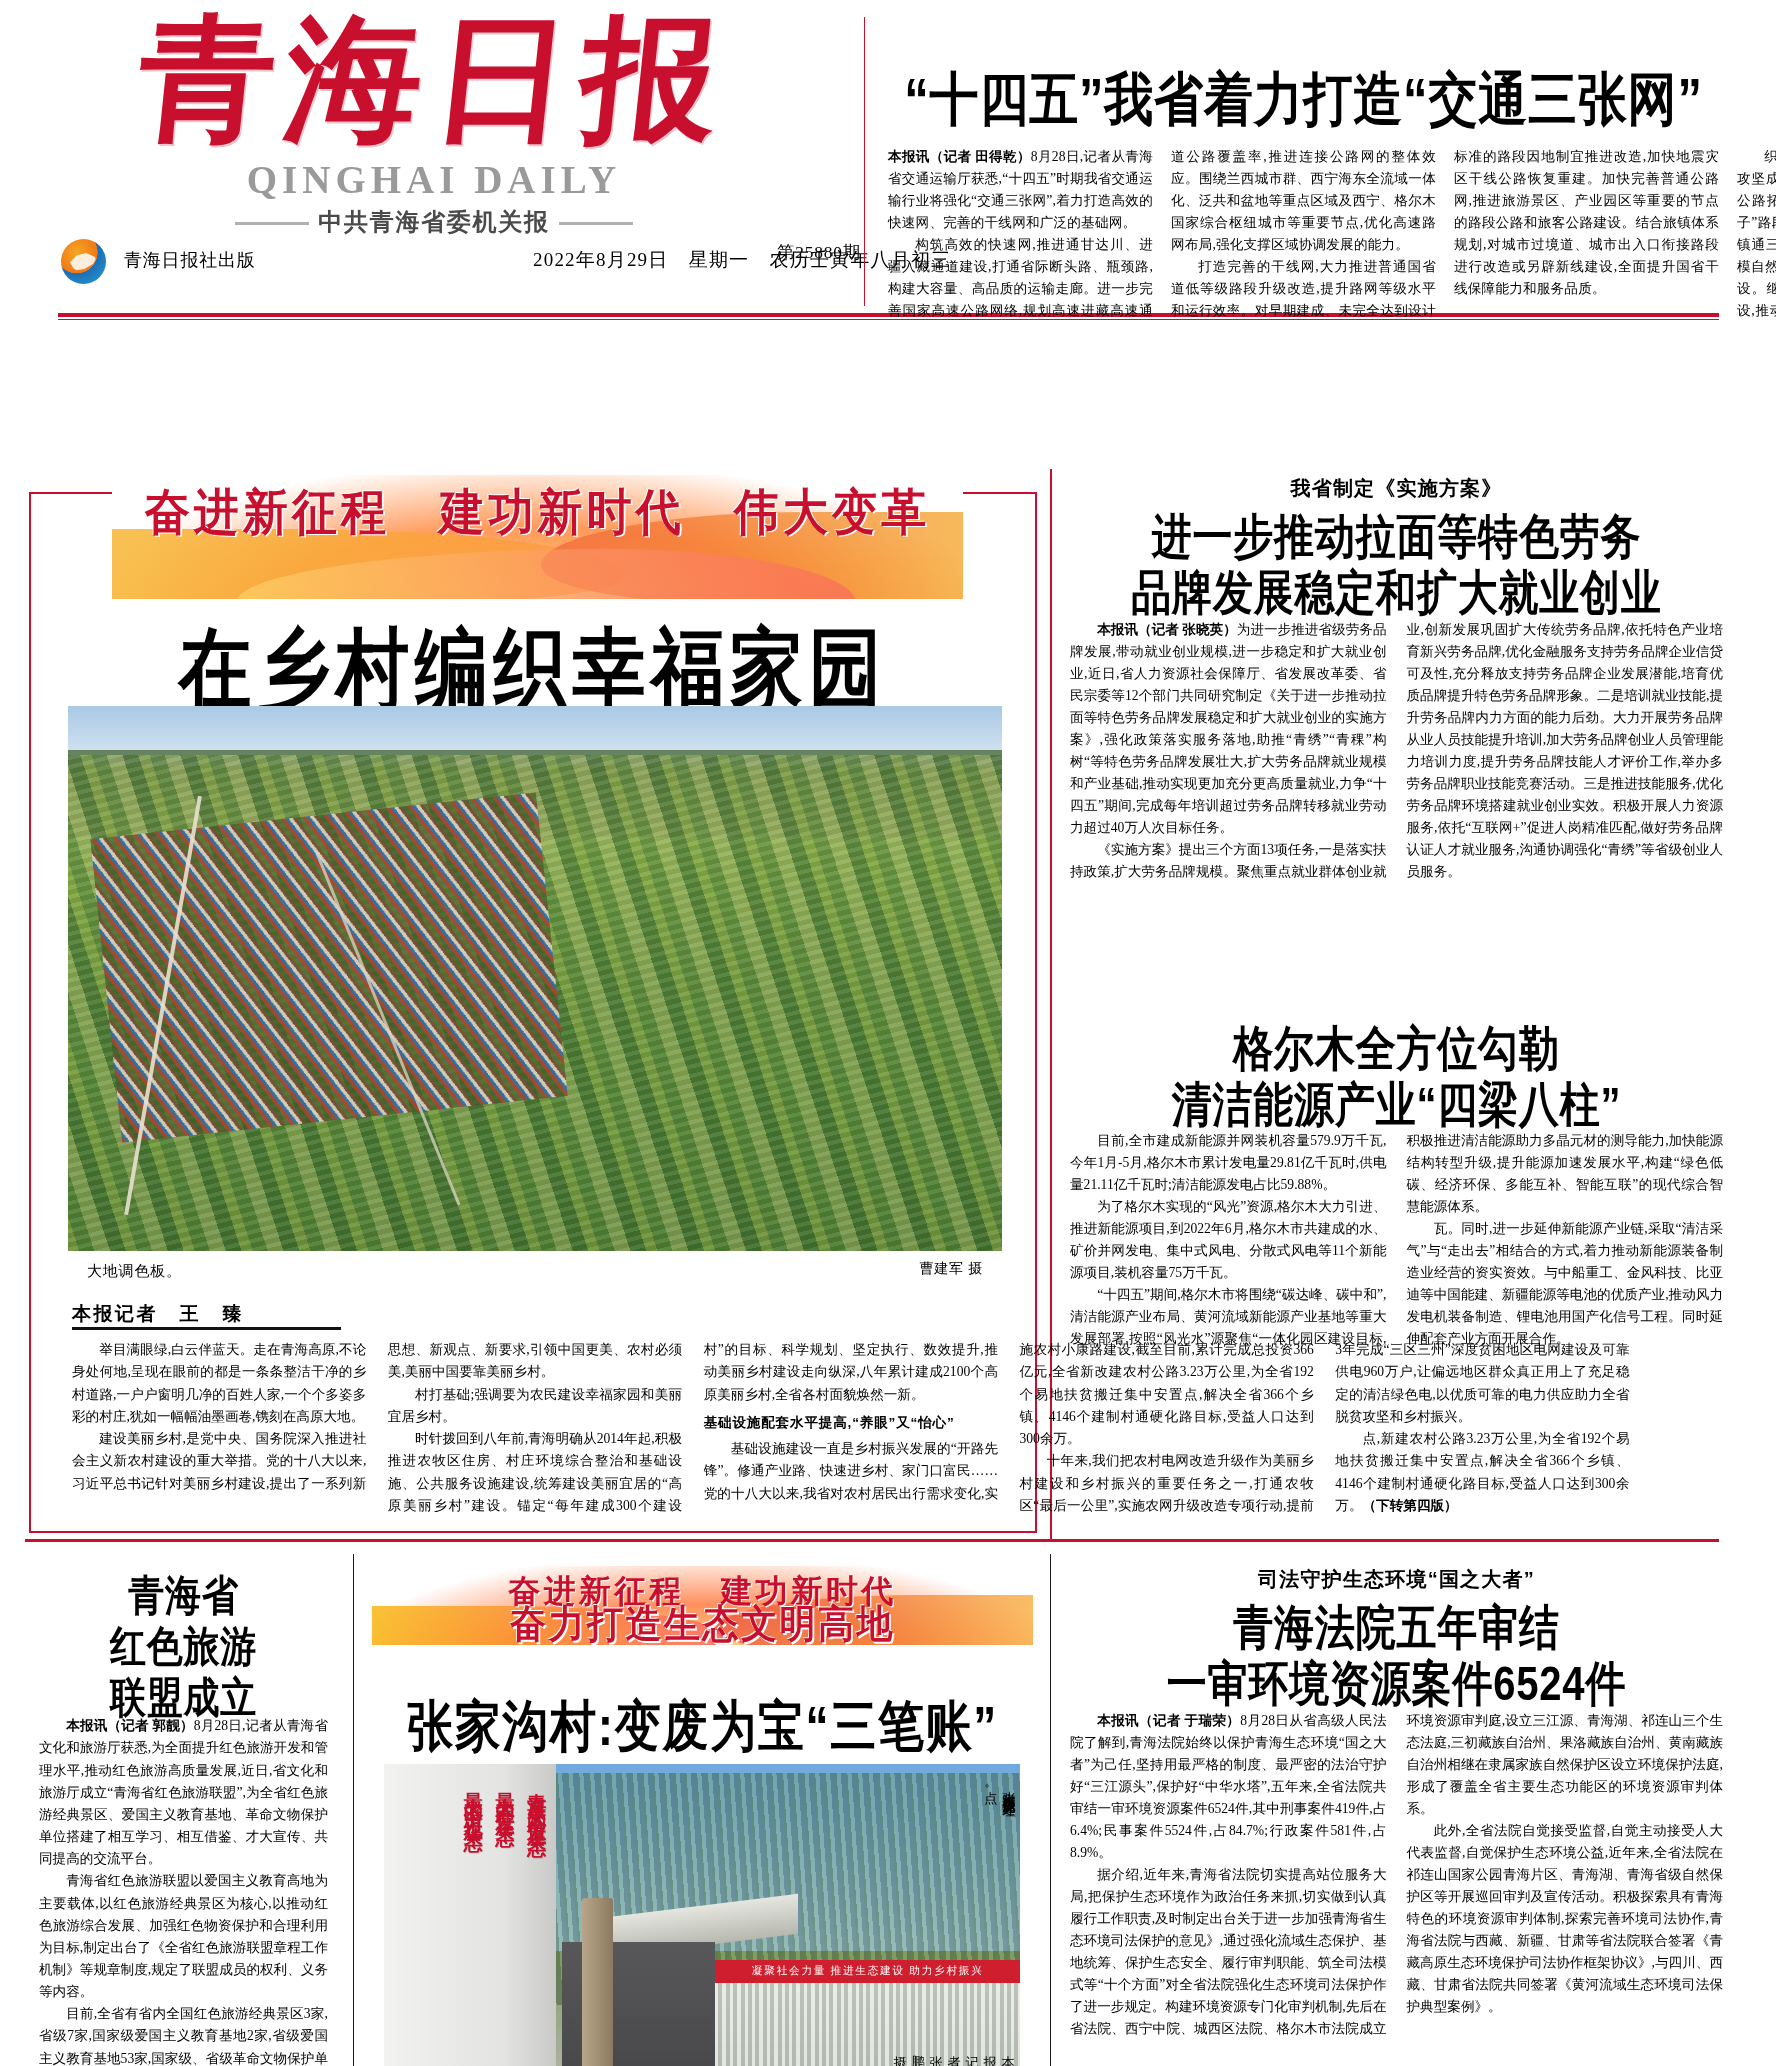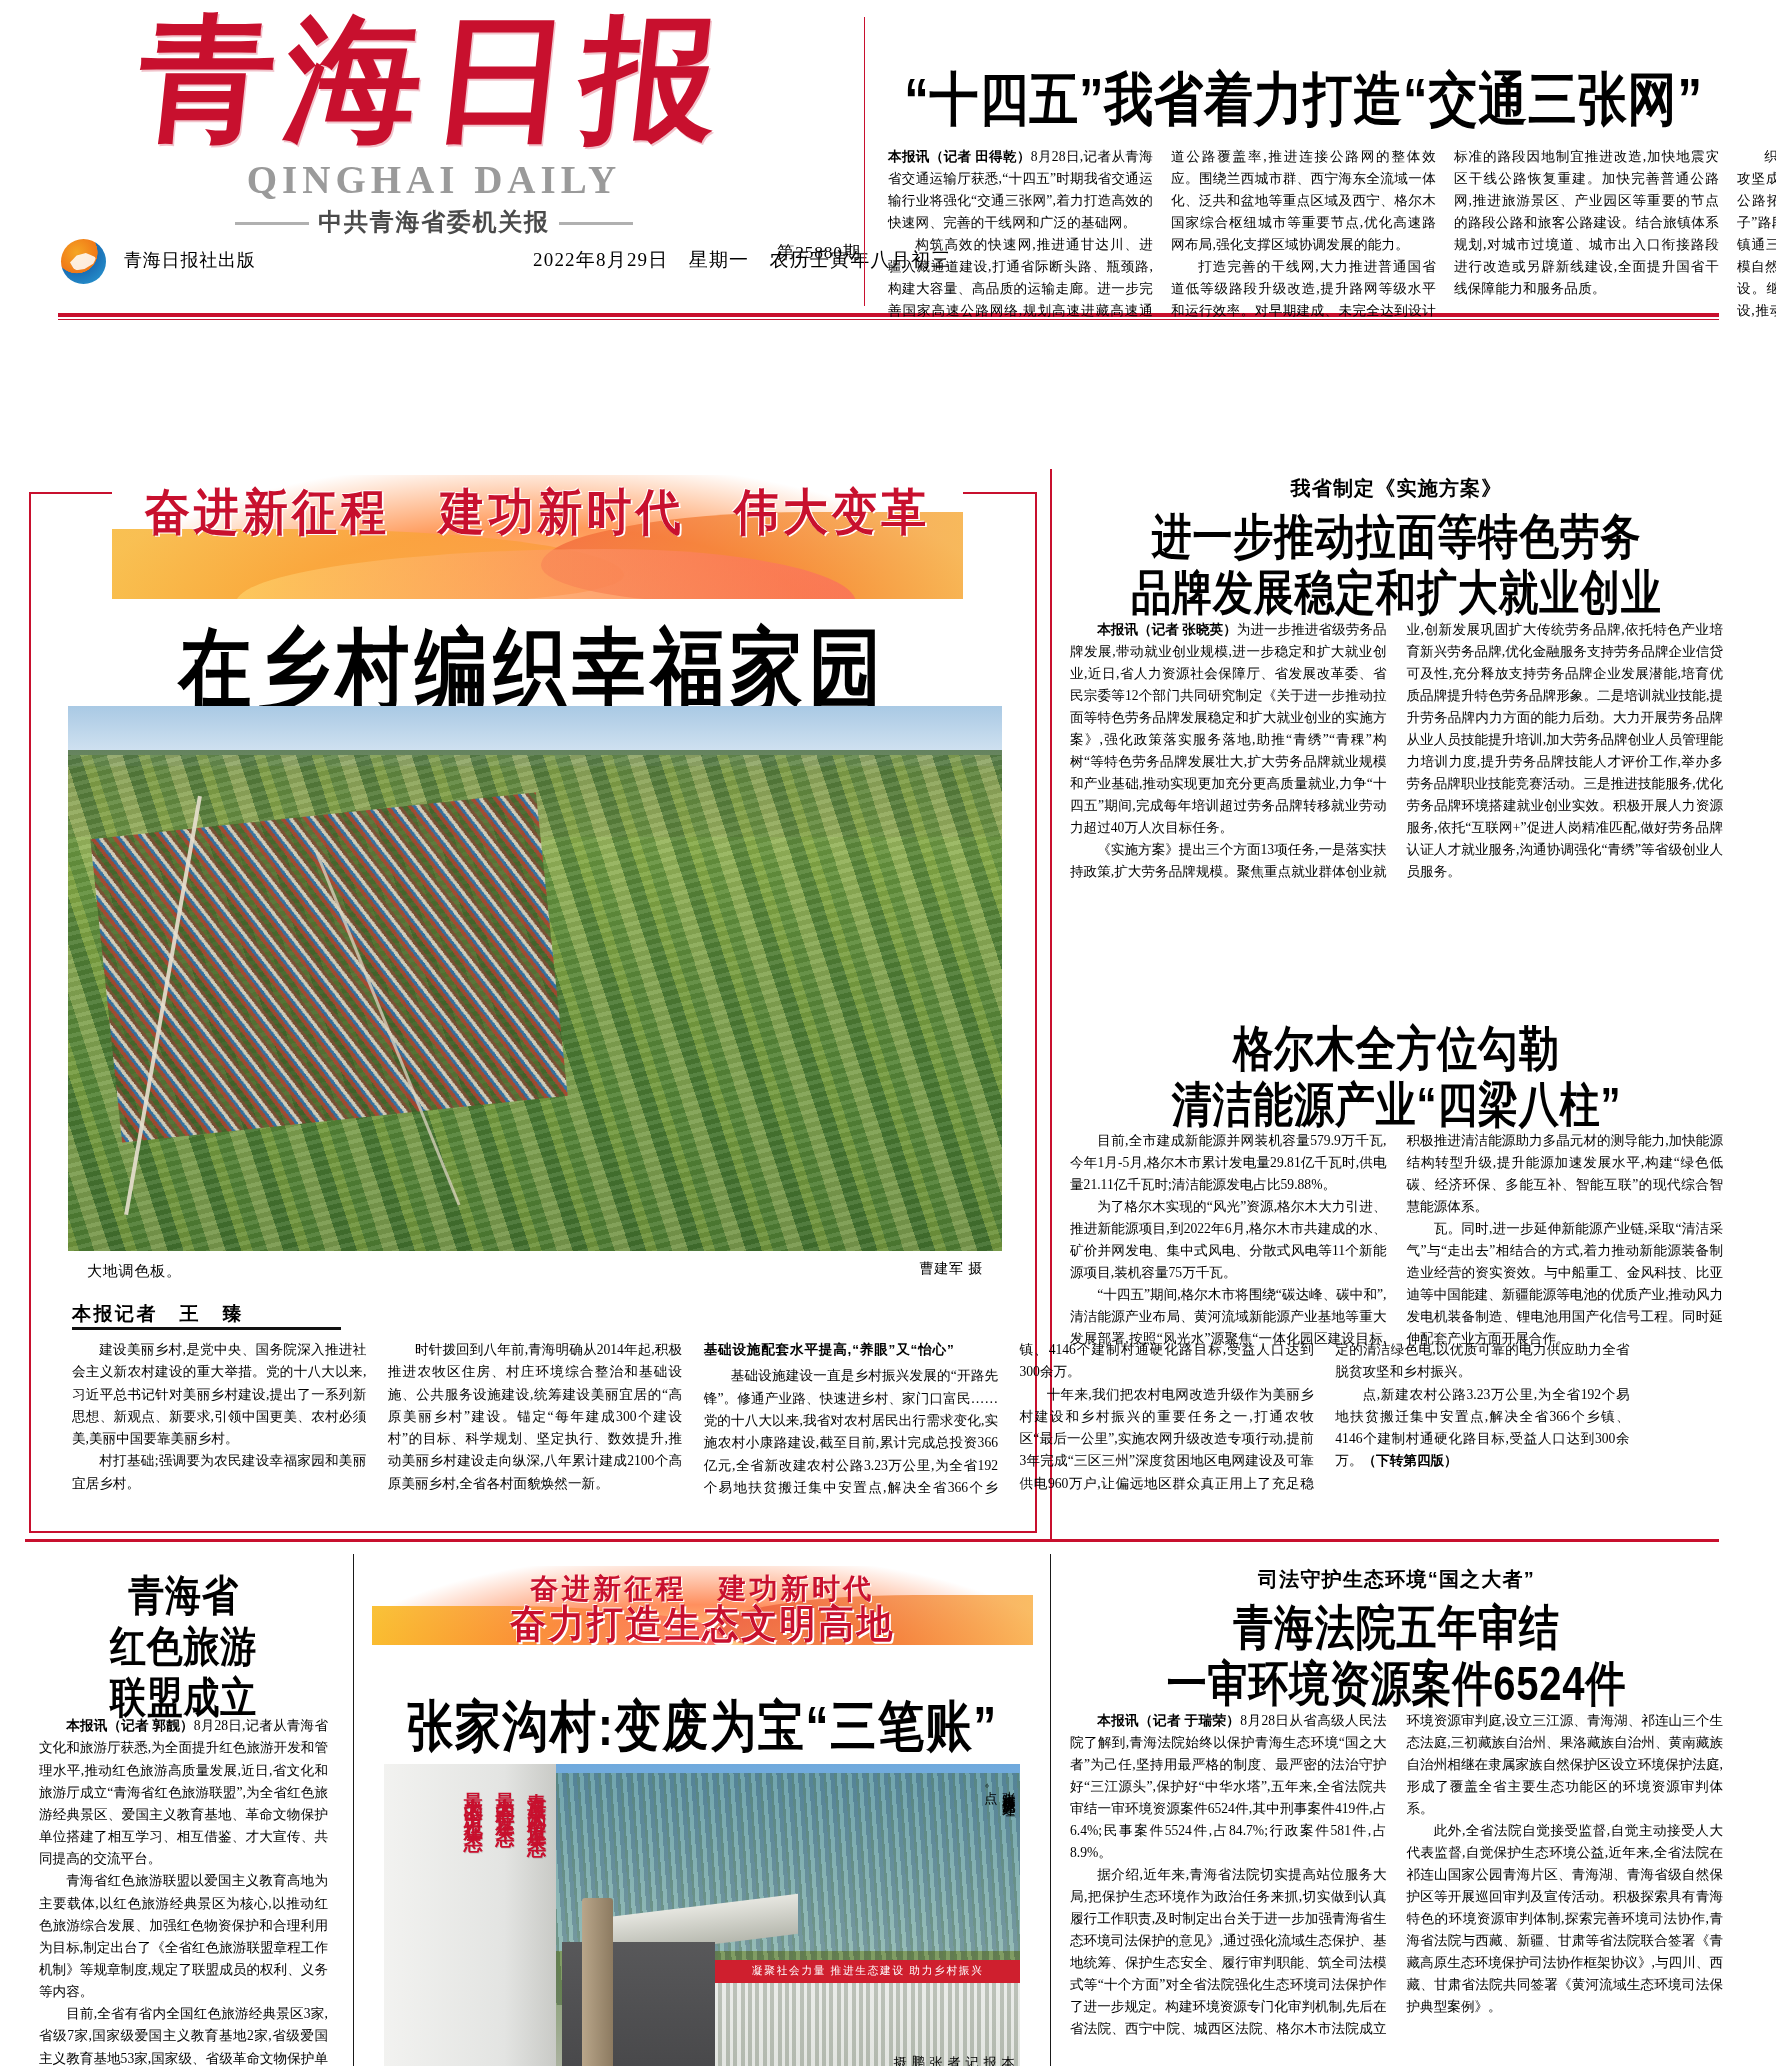--- a/index.html
+++ b/index.html
@@ -158,21 +158,21 @@
 
   
   .bmcol { position:absolute; left:372px; top:1566px; width:661px; }
   .bm-banner { position:absolute; left:0; top:0; width:661px; height:79px;
       background: radial-gradient(ellipse at 50% 130%, #ffe3a8 0%, #ffb974 26%, #ff8f5e 44%, #ffffff 80%); overflow:hidden;}
   .bm-banner .w1 { position:absolute; left:-16.5px; top:40px; width:372px; height:50px;
       background:linear-gradient(90deg,#f8b500,#fc6767); border-radius:0 100% 60% 0/0 100% 60% 0; opacity:.8;}
   .bm-banner .w2 { position:absolute; right:-20.7px; top:29px; width:339px; height:58px;
       background:linear-gradient(270deg,#f9a826,#e94e3c); border-radius:100% 0 0 70%/100% 0 0 70%; opacity:.72;}
   .bm-k1 { position:absolute; left:0; top:4.1px; width:661px; text-align:center;
-      font-family:"Liberation Sans", sans-serif; font-weight:bold; font-size:28px; color:#C8102E; letter-spacing:3.3px;
+      font-family:"Liberation Sans", sans-serif; font-weight:bold; font-size:32px; color:#C8102E; letter-spacing:3.3px;
       text-shadow:1.2px 1.2px 0 #fff;}
   .bm-k2 { position:absolute; left:0; top:34px; width:661px; text-align:center;
       font-family:"Liberation Sans", sans-serif; font-weight:bold; font-size:36px; color:#C8102E; letter-spacing:2.5px;
       text-shadow:1.7px 2.1px 0 #fff, -0.8px -0.8px 0 #fff; transform:scaleY(1.08);}
   .bmhead { position:absolute; left:0; top:124px; width:661px; text-align:center;
       font-family:"Liberation Sans", sans-serif; font-weight:bold; font-size:46px; letter-spacing:1.7px;
       transform:scaleY(1.2); transform-origin:top center;}
   .bm-photo { position:absolute; left:12.4px; top:198px; width:636px; height:446px;
       background:linear-gradient(180deg,#8fc0e8 0%,#a9d2ef 18%,#7e9a62 34%,#9aa98b 58%,#b9b9b0 76%,#cfcfc8 100%);
       overflow:hidden;}
@@ -268,20 +268,21 @@
       <div class="fp-road2"></div>
     </div>
 
     <div class="feat-caption">大地调色板。</div>
     <div class="feat-credit">曹建军 摄</div>
 
     <div class="feat-byline">本报记者　王　臻</div>
     <div class="feat-byline-rule"></div>
 
     <div class="feat-cols">
+      <p>举目满眼绿,白云伴蓝天。走在青海高原,不论身处何地,呈现在眼前的都是一条条整洁干净的乡村道路,一户户窗明几净的百姓人家,一个个多姿多彩的村庄,犹如一幅幅油墨画卷,镌刻在高原大地。</p>
       <p>建设美丽乡村,是党中央、国务院深入推进社会主义新农村建设的重大举措。党的十八大以来,习近平总书记针对美丽乡村建设,提出了一系列新思想、新观点、新要求,引领中国更美、农村必须美,美丽中国要靠美丽乡村。</p>
       <p>村打基础;强调要为农民建设幸福家园和美丽宜居乡村。</p>
       <p>时针拨回到八年前,青海明确从2014年起,积极推进农牧区住房、村庄环境综合整治和基础设施、公共服务设施建设,统筹建设美丽宜居的“高原美丽乡村”建设。锚定“每年建成300个建设村”的目标、科学规划、坚定执行、数效提升,推动美丽乡村建设走向纵深,八年累计建成2100个高原美丽乡村,全省各村面貌焕然一新。</p>
       <p class="feat-sub">基础设施配套水平提高,“养眼”又“怡心”</p>
       <p>基础设施建设一直是乡村振兴发展的“开路先锋”。修通产业路、快速进乡村、家门口富民……党的十八大以来,我省对农村居民出行需求变化,实施农村小康路建设,截至目前,累计完成总投资366亿元,全省新改建农村公路3.23万公里,为全省192个易地扶贫搬迁集中安置点,解决全省366个乡镇、4146个建制村通硬化路目标,受益人口达到300余万。</p>
       <p>十年来,我们把农村电网改造升级作为美丽乡村建设和乡村振兴的重要任务之一,打通农牧区“最后一公里”,实施农网升级改造专项行动,提前3年完成“三区三州”深度贫困地区电网建设及可靠供电960万户,让偏远地区群众真正用上了充足稳定的清洁绿色电,以优质可靠的电力供应助力全省脱贫攻坚和乡村振兴。</p>
       <p><span>点,新建农村公路3.23万公里,为全省192个易地扶贫搬迁集中安置点,解决全省366个乡镇、4146个建制村通硬化路目标,受益人口达到300余万。</span><span class="jump">（下转第四版）</span></p>
     </div>
   </div>
 

